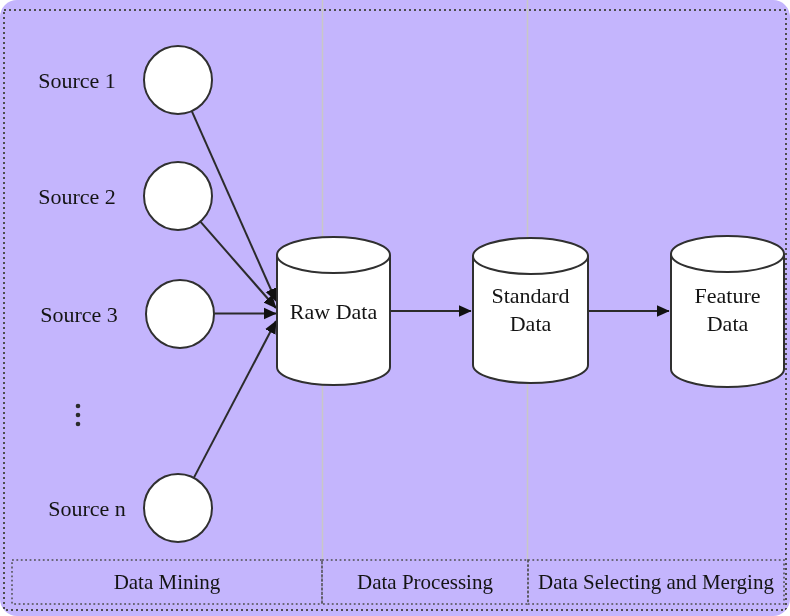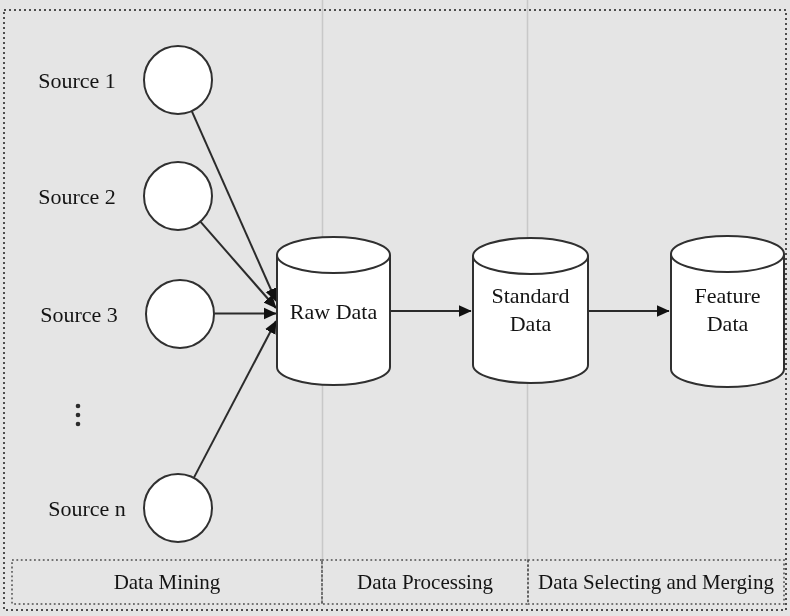--- a/index.html
+++ b/index.html
@@ -4,23 +4,24 @@
 <style>
   html, body {
     margin: 0;
     padding: 0;
     background: #ffffff;
   }
   .stage {
     position: relative;
     width: 790px;
     height: 616px;
-    background: #e5e5e5;
+    background: #c4b5fd;
     overflow: hidden;
     font-family: "Liberation Serif", "DejaVu Serif", serif;
+    border-radius: 17px;
   }
   svg { display: block; }
   .divider {
     stroke: #c8c8c8;
     stroke-width: 1.5;
     fill: none;
   }
   .outer-border {
     fill: none;
     stroke: #4d4d4d;

